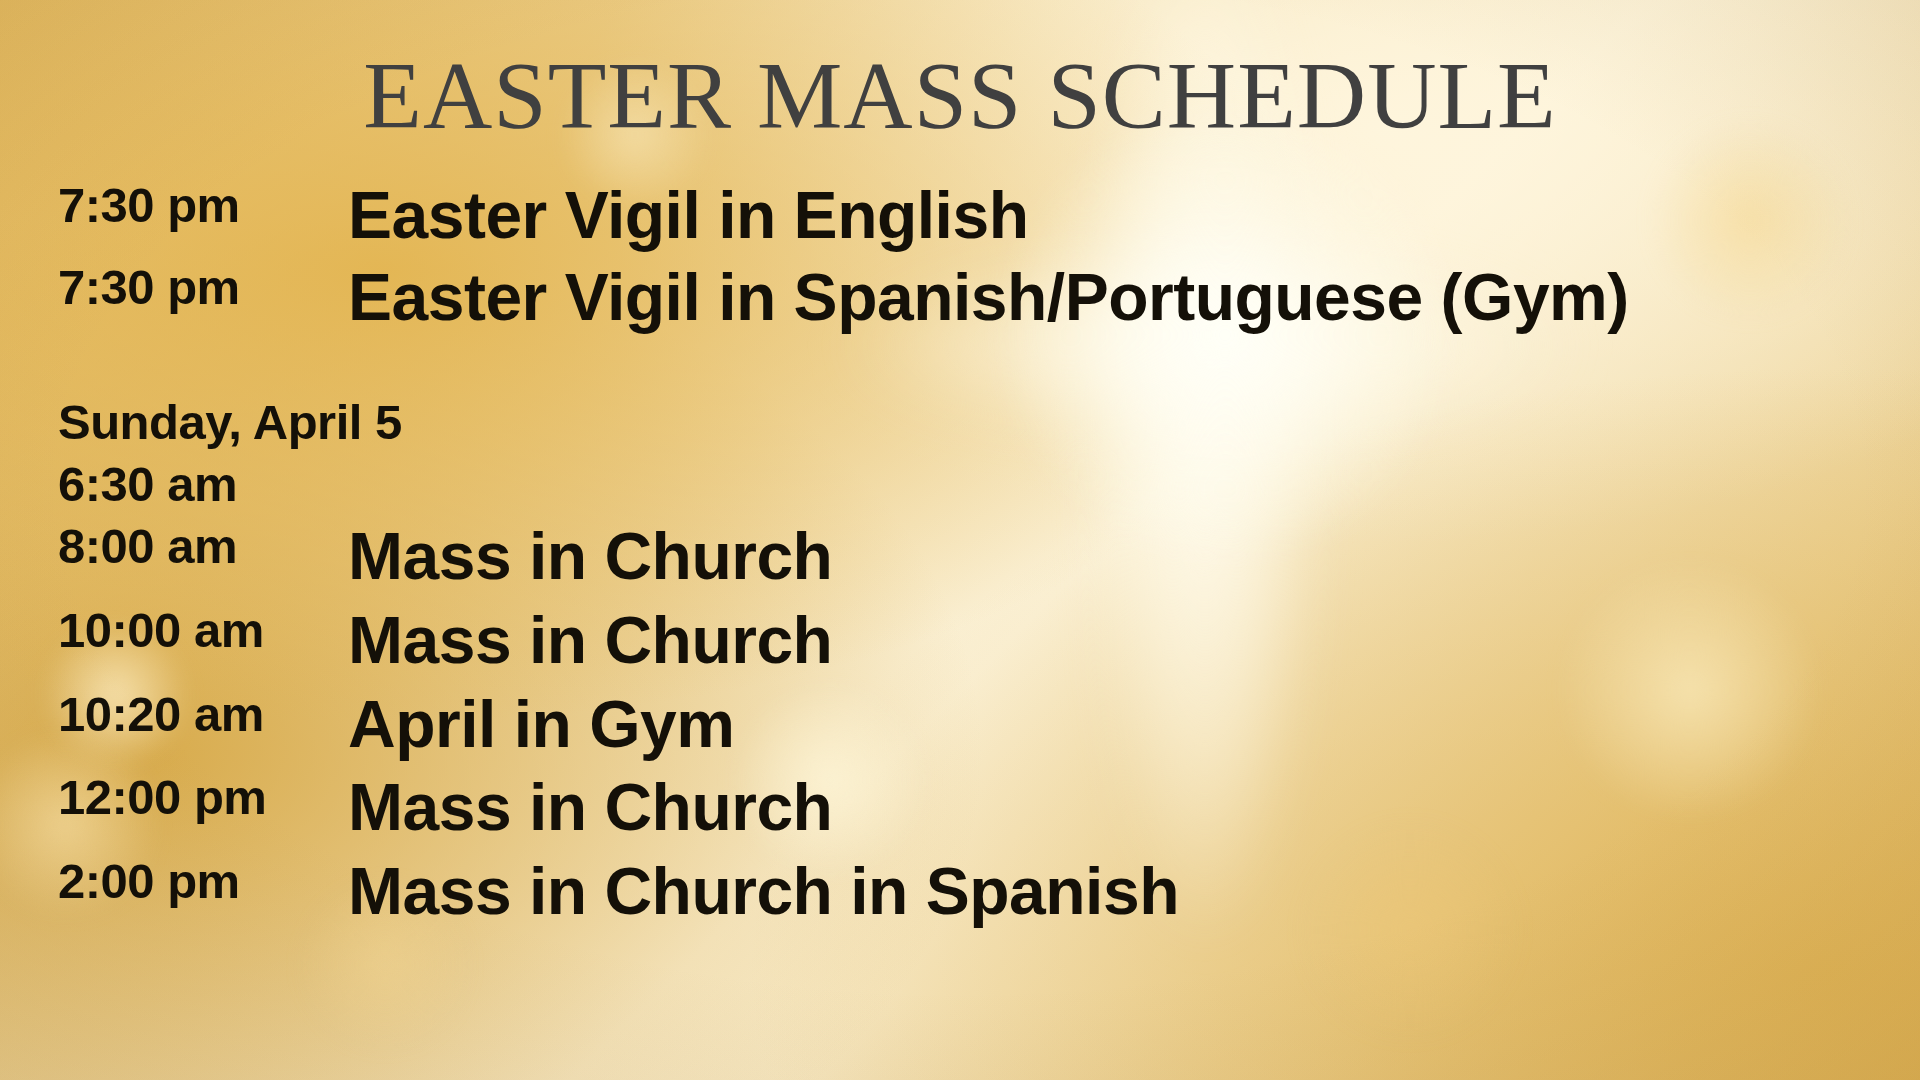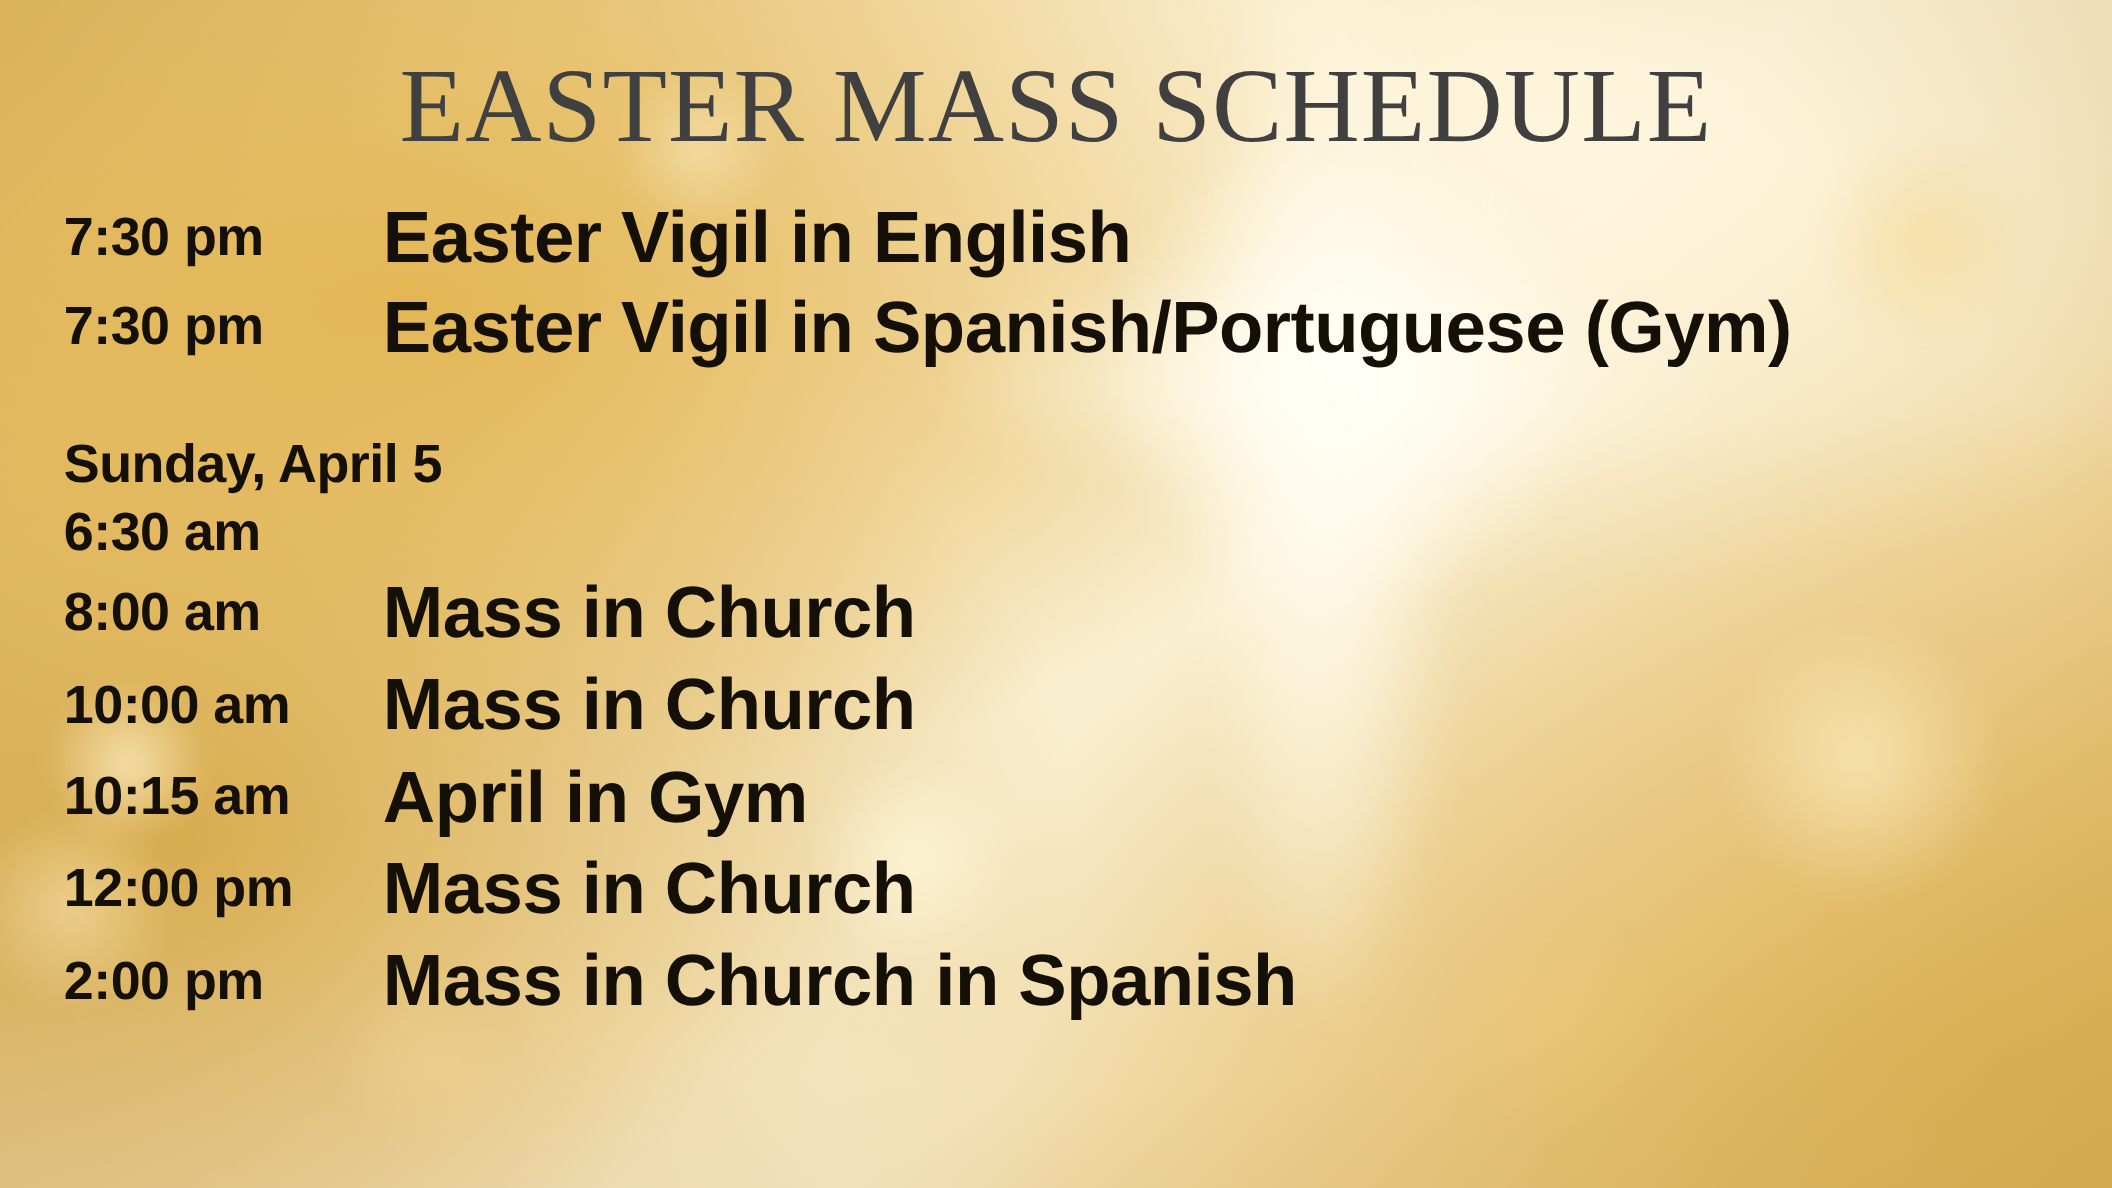--- a/index.html
+++ b/index.html
@@ -111,21 +111,21 @@
     font-family: "Liberation Sans", sans-serif;
     font-weight: bold;
     font-size: 49px;
     line-height: 1.24;
     color: #141008;
     letter-spacing: -0.5px;
   }
 
   .row {
     display: flex;
-    align-items: center;
+    align-items: flex-start;
     line-height: 1.235;
   }
   .row .time {
     flex: 0 0 290px;
     font-weight: bold;
     font-size: 49px;
     color: #141008;
     letter-spacing: -0.5px;
   }
   .row .desc {
@@ -194,21 +194,21 @@
           <div class="time">8:00 am</div>
           <div class="desc">Mass in Church</div>
         </div>
 
         <div class="row">
           <div class="time">10:00 am</div>
           <div class="desc">Mass in Church</div>
         </div>
 
         <div class="row">
-          <div class="time">10:15 am</div>
+          <div class="time">10:20 am</div>
           <div class="desc">April in Gym</div>
         </div>
 
         <div class="row">
           <div class="time">12:00 pm</div>
           <div class="desc">Mass in Church</div>
         </div>
 
         <div class="row">
           <div class="time">2:00 pm</div>

